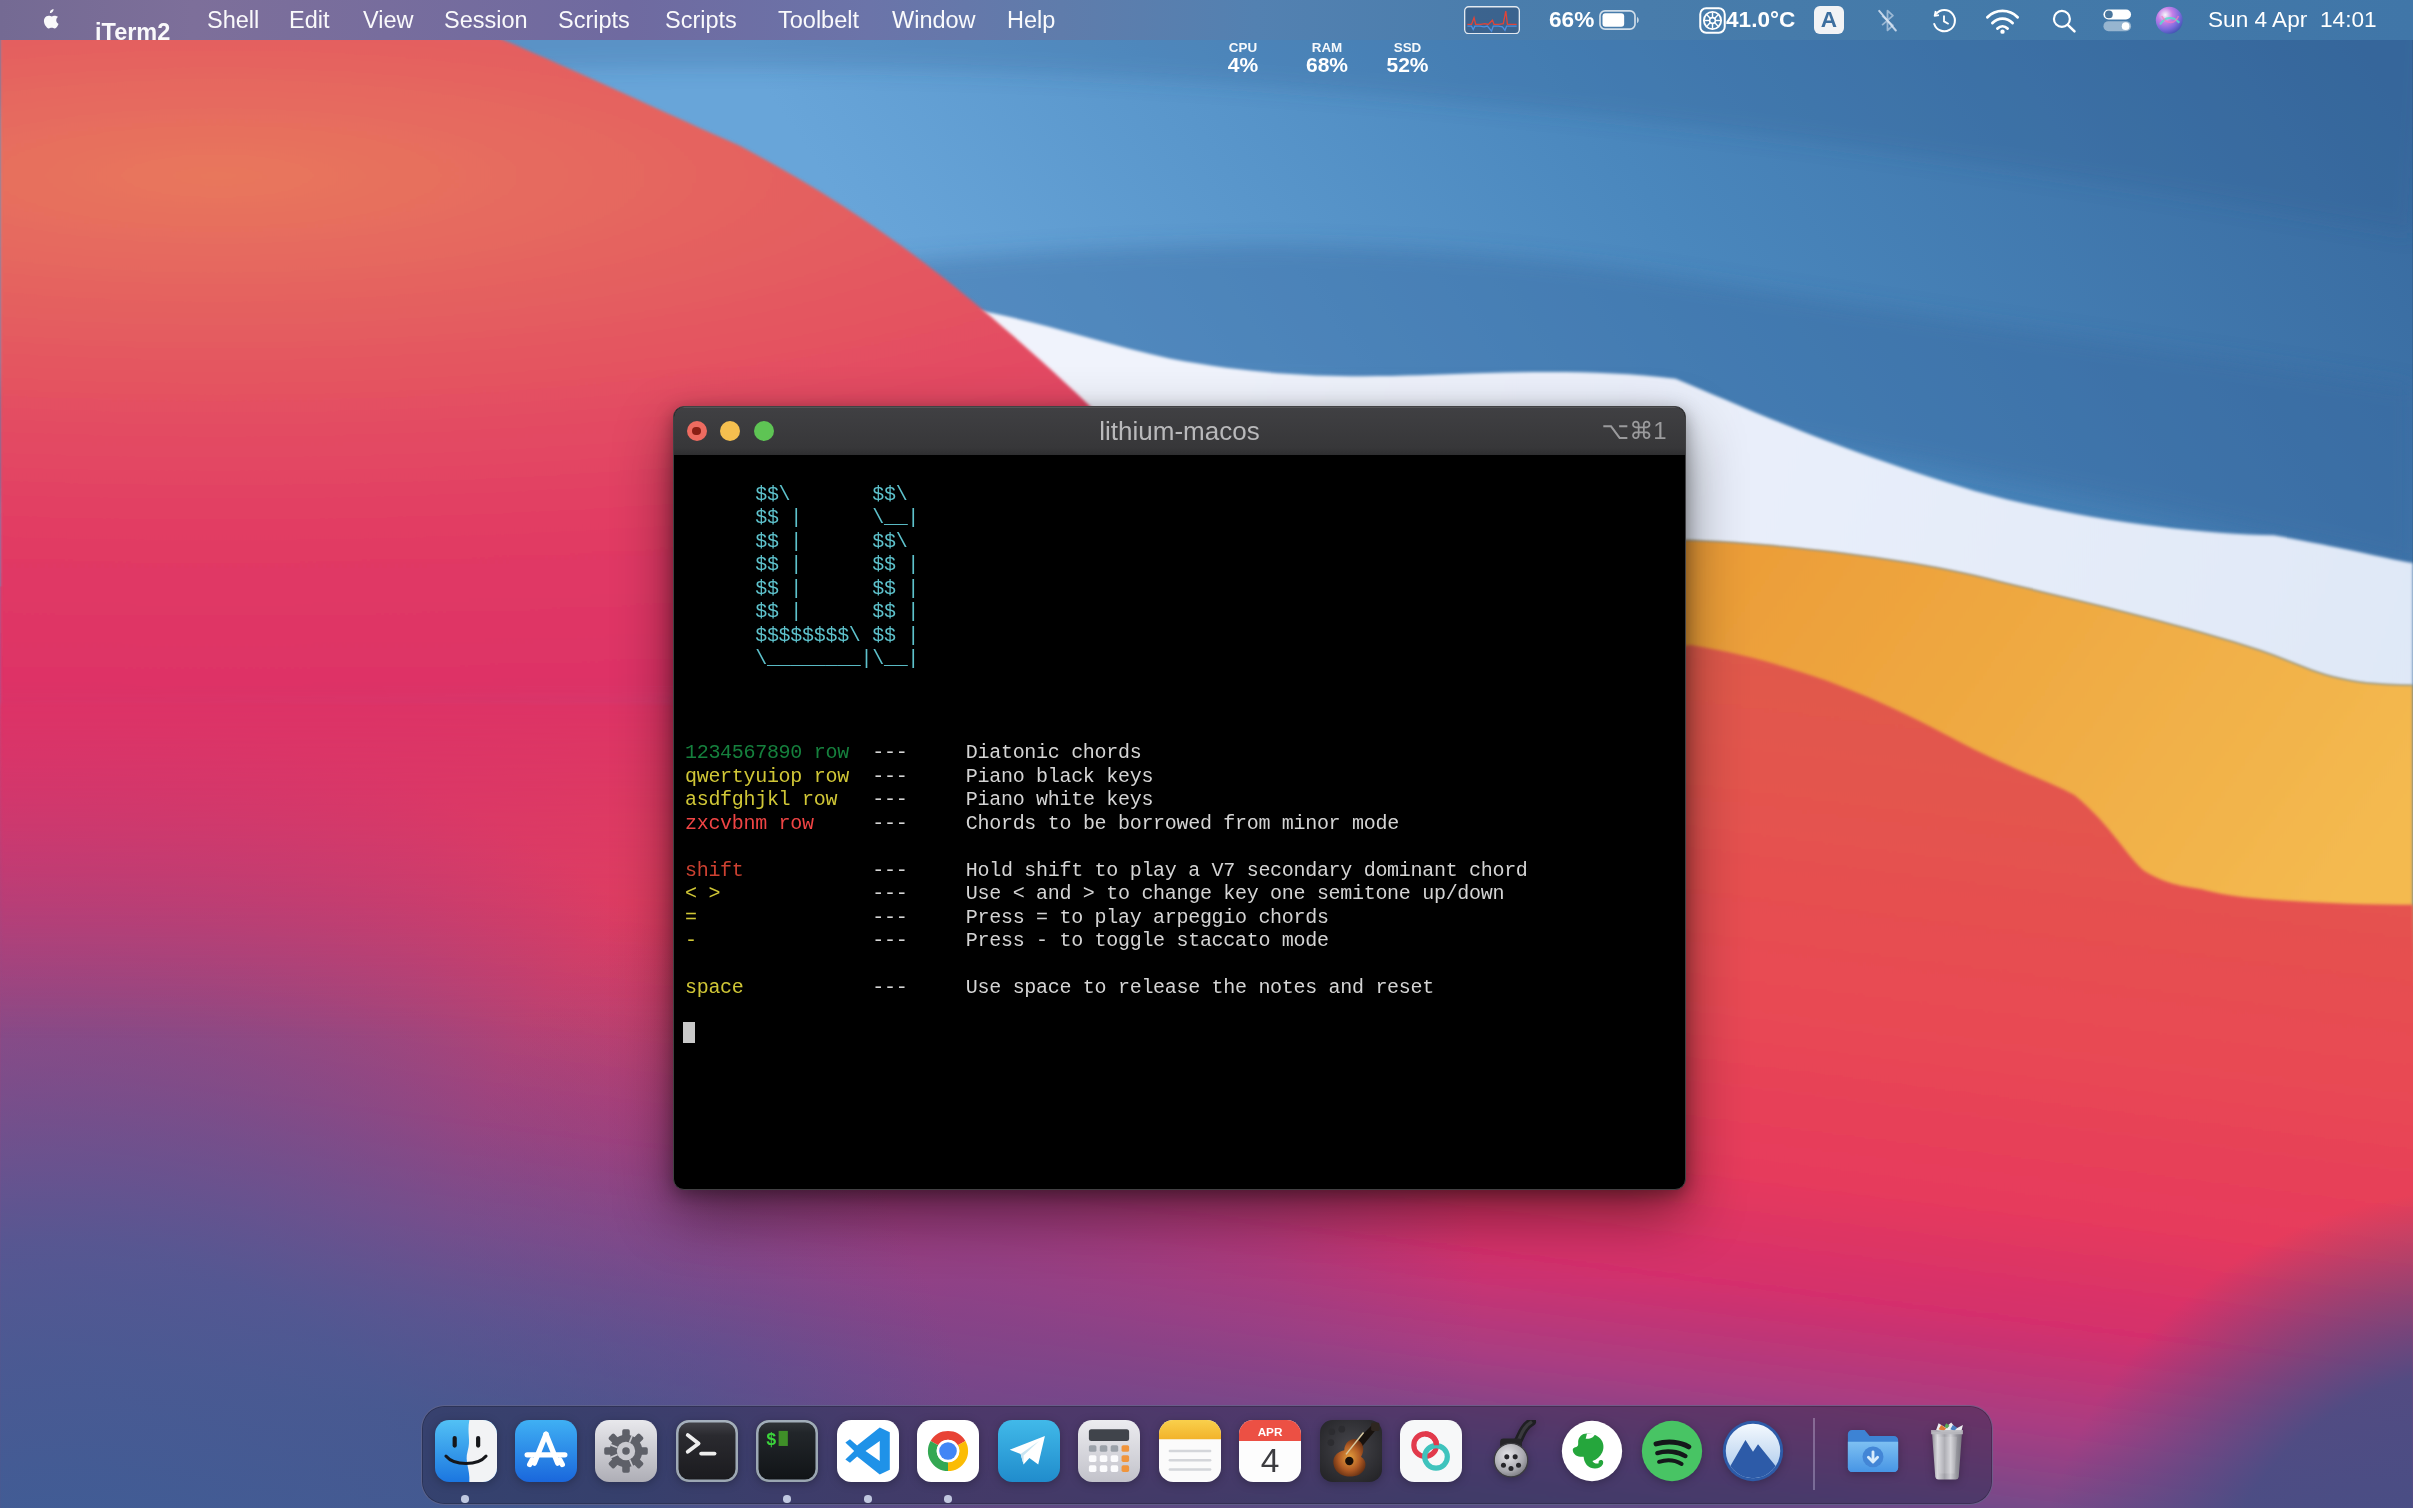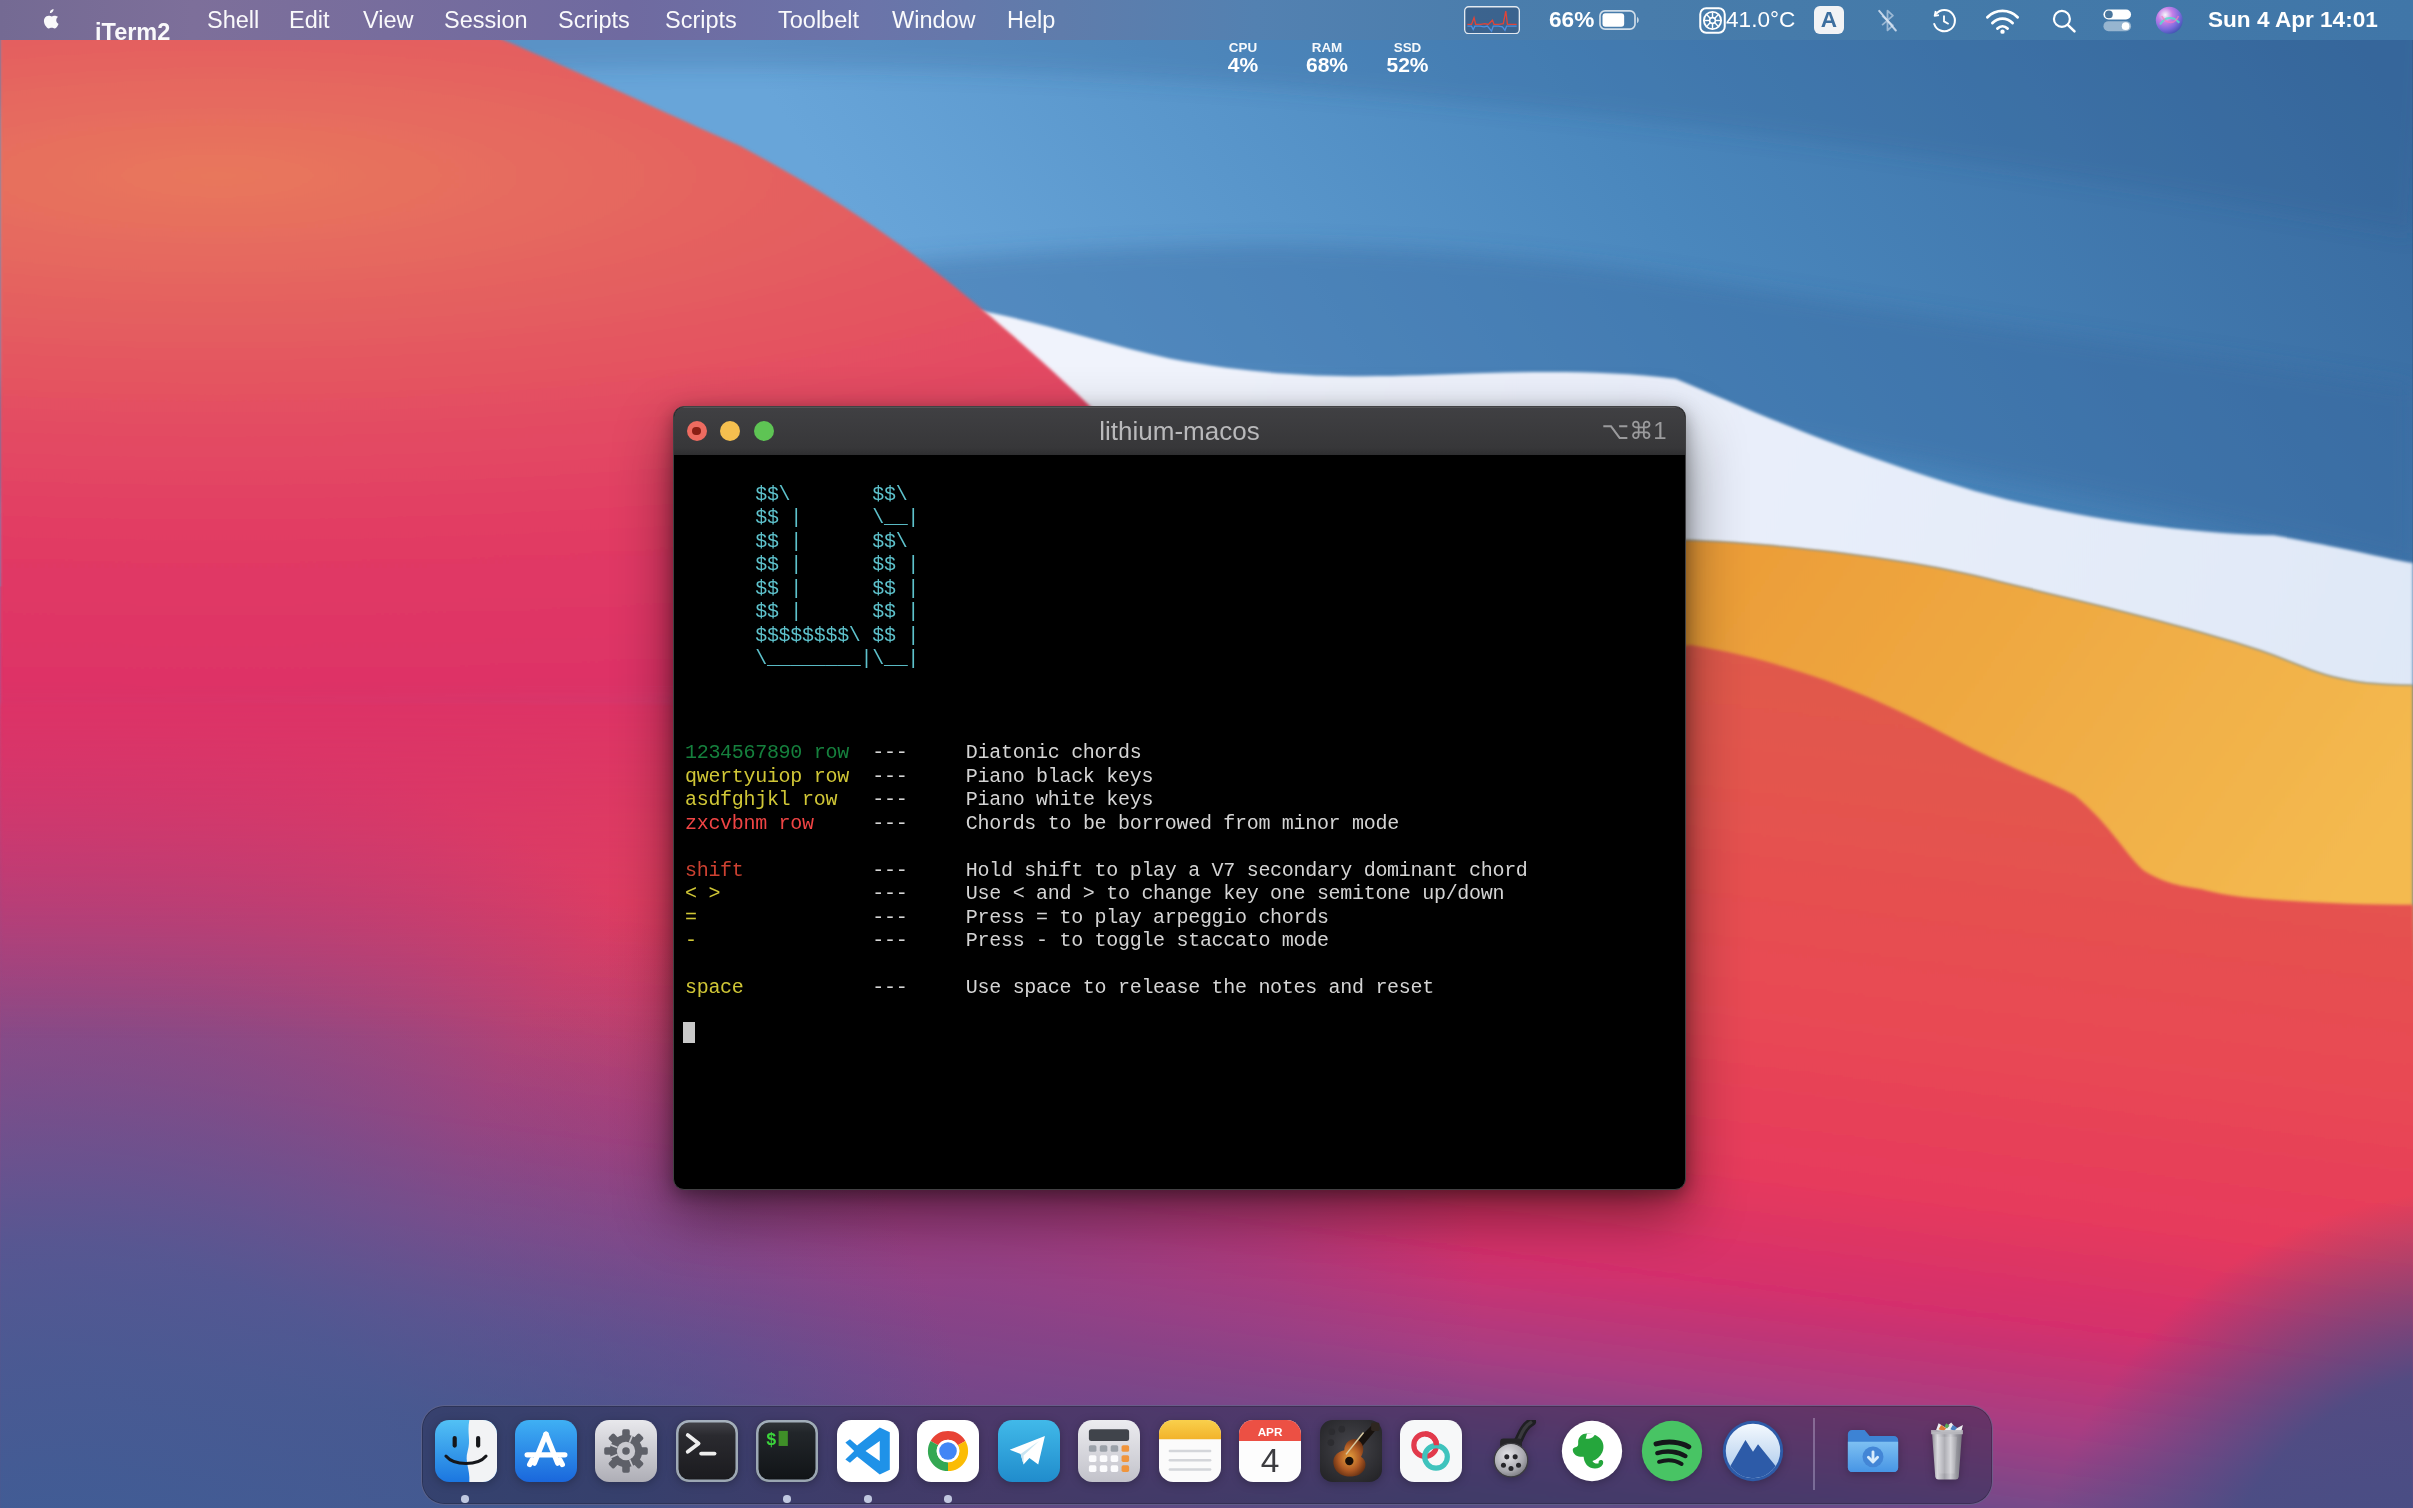--- a/index.html
+++ b/index.html
@@ -5,21 +5,21 @@
   * { margin:0; padding:0; box-sizing:border-box; }
   html,body { width:2413px; height:1508px; overflow:hidden; background:#000; }
   body { font-family:"Liberation Sans", sans-serif; position:relative; }
   #wall { position:absolute; left:0; top:0; width:2413px; height:1508px; }
   
   #menubar { position:absolute; left:0; top:0; width:2413px; height:40px;
     background:linear-gradient(90deg,#746a93 0%,#7d6f9a 8%,#776d9d 16%,#6f6aa0 26%,#6b74a9 36%,#5f7cab 44%,#5381b1 52%,#4a7dac 62%,#447aa9 80%,#4076a8 100%);
   }
   #menubar .mi { position:absolute; top:0; height:40px; line-height:40px; color:rgba(255,255,255,0.96); font-size:23.5px; white-space:nowrap; }
   #menubar .b { font-weight:bold;margin-top:12px; }
-  #menubar .ri { position:absolute; color:#fff;font-weight:bold; }
+  #menubar .ri { position:absolute; color:#fff; }
   .stk { position:absolute; top:0; height:40px; color:#fff; text-align:center;margin-top:37px; }
   .stk .l1 { font-size:13.4px; line-height:14.2px; padding-top:4.2px; font-weight:bold; opacity:.95;}
   .stk .l2 { font-size:21px; line-height:20px; font-weight:bold;}
   
   #win { position:absolute; left:673px; top:406px; width:1013px; height:784px; border-radius:11px;
          background:#000; box-shadow:0 25px 59px rgba(0,0,0,0.45), 0 5px 18.4px rgba(0,0,0,0.35);
          border:1.7px solid #414143; overflow:hidden; }
   #titlebar { position:absolute; left:0; top:0; width:100%; height:48px;
       background:linear-gradient(#404043,#373739 85%,#2e2e30);
       box-shadow:inset 0 0.8px 0 rgba(255,255,255,0.14); }
@@ -175,21 +175,21 @@
       <line x1="16" y1="6.5" x2="16" y2="12.5"></line>
         <line x1="16" y1="19.5" x2="16" y2="25.5"></line>
       <line x1="6.5" y1="16" x2="12.5" y2="16"></line>
         <line x1="19.5" y1="16" x2="25.5" y2="16"></line>
       <line x1="9.3" y1="9.3" x2="13.5" y2="13.5"></line>
         <line x1="18.5" y1="18.5" x2="22.7" y2="22.7"></line>
       <line x1="22.7" y1="9.3" x2="18.5" y2="13.5"></line>
         <line x1="13.5" y1="18.5" x2="9.3" y2="22.7"></line>
     </g>
   </svg>
-  <span class="ri" style="left:1726px;top:0;line-height:40px;font-size:22.6px;font-weight:normal">41.0°C</span>
+  <span class="ri" style="left:1726px;top:0;line-height:40px;font-size:22.6px;font-weight:bold">41.0°C</span>
   <div style="position:absolute;left:1814px;top:5.9px;width:30px;height:28.5px;border-radius:5.9px;background:#f2f3f5;color:#3d6f9f;font-size:22.6px;font-weight:bold;text-align:center;line-height:28.5px">A</div>
   <svg style="position:absolute;left:1875px;top:7.5px" width="25" height="25" viewBox="0 0 30 30">
     <path d="M8.5 9.5 L21.5 20.8 L15 26.8 L15 3.2 L21.5 9.2 L8.5 20.5" stroke="rgba(225,235,248,0.55)" stroke-width="2.2" fill="none" stroke-linejoin="round"></path>
     <line x1="5" y1="3.5" x2="25" y2="27" stroke="rgba(225,235,248,0.8)" stroke-width="2.4" stroke-linecap="round"></line>
   </svg>
   <svg style="position:absolute;left:1930px;top:6.7px" width="28" height="28" viewBox="0 0 33 33">
     <path d="M7.2 8.2 A12.5 12.5 0 1 1 5 20" fill="none" stroke="#fff" stroke-width="2.4" stroke-linecap="round"></path>
     <polyline points="16.5,10 16.5,17 22,20" fill="none" stroke="#fff" stroke-width="2.2"></polyline>
     <path d="M10.5 9.5 L5.5 10.5 L6.8 4.8" fill="none" stroke="#fff" stroke-width="2.2" stroke-linejoin="round"></path>
   </svg>

